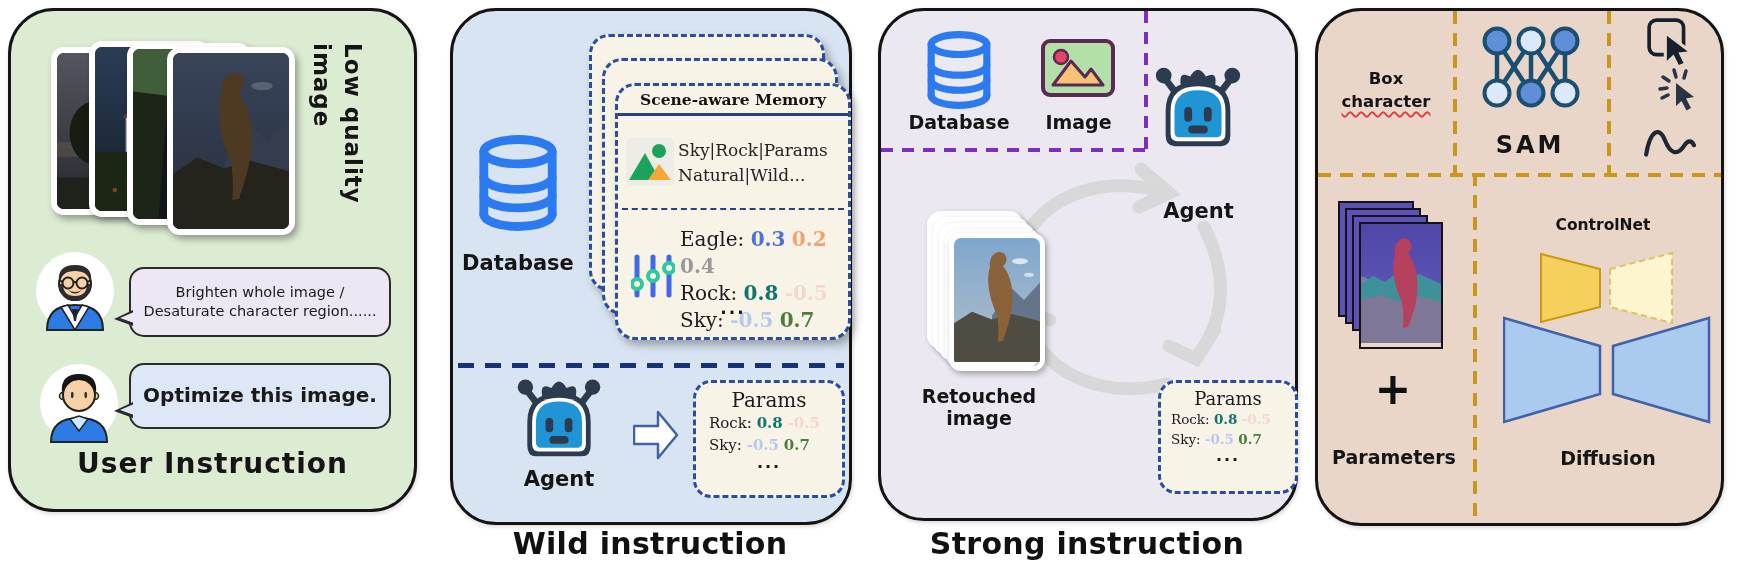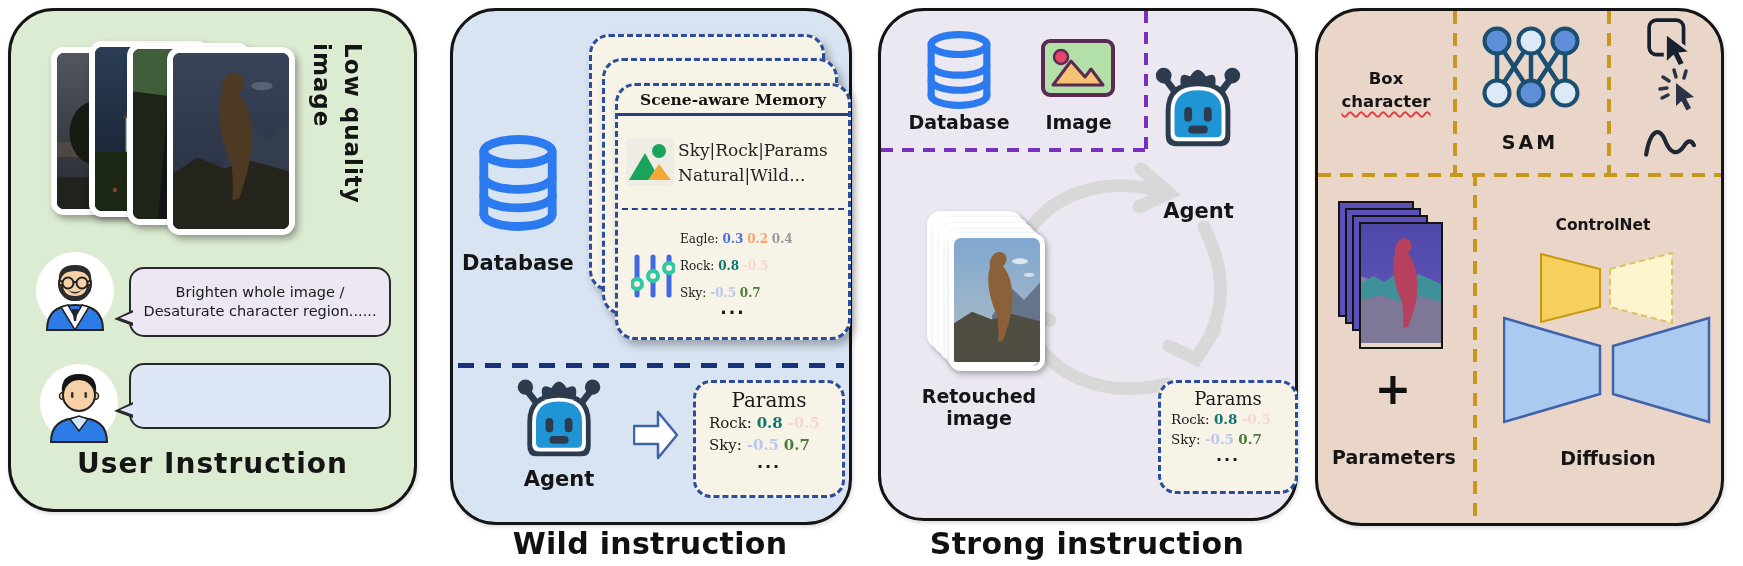--- a/index.html
+++ b/index.html
@@ -79,21 +79,21 @@
            border:3px dashed #2b4d9e;border-radius:20px;box-sizing:border-box;
            box-shadow:4px 5px 9px rgba(0,0,0,.3);}
   .memtitle{position:absolute;left:0;top:4px;width:100%;text-align:center;
             font-family:"DejaVu Serif",serif;font-weight:bold;font-size:15.5px;color:#141414;}
   .memhr{position:absolute;left:0;top:27px;width:100%;height:2.5px;background:#26437f;}
   .sceneicon{position:absolute;left:8px;top:52px;}
   .tags{position:absolute;left:60px;top:52px;font-family:"DejaVu Serif",serif;font-size:17px;
         line-height:25px;color:#232323;}
   .memdash{position:absolute;left:4px;top:122px;width:222px;height:0;border-top:2.5px dashed #26437f;}
   .sliders{position:absolute;left:13px;top:167px;}
-  .memrows{position:absolute;left:62px;top:140px;font-family:"DejaVu Serif",serif;font-size:12px;
+  .memrows{position:absolute;left:62px;top:140px;font-family:"DejaVu Serif",serif;font-size:20px;
            line-height:27px;color:#1b1b1b;}
   .mdots{position:absolute;left:0;top:212px;width:100%;text-align:center;font-weight:bold;
          font-size:17px;letter-spacing:2px;}
   .div2{left:5px;right:5px;top:352px;}
   .agent2{position:absolute;left:58px;top:356px;width:96px;height:96px;}
   .aglabel2{left:36px;top:456px;width:140px;}
   .arrow2{position:absolute;left:180px;top:398px;}
   .pb2{left:240px;top:369px;width:152px;height:118px;}
 
   
@@ -121,21 +121,21 @@
   
   .boxinfo{position:absolute;left:5px;top:56px;width:126px;text-align:center;
            font-size:16.5px;font-weight:600;line-height:23px;color:#151515;}
   .wavyred{text-decoration:underline;text-decoration-style:wavy;text-decoration-color:#e23b3b;
            text-decoration-thickness:1.5px;text-underline-offset:4px;}
   .gv1{left:135px;top:0;height:162px;}
   .gv2{left:289px;top:0;height:162px;}
   .gh4{left:0;top:162px;width:100%;}
   .gv3{left:155px;top:162px;height:350px;}
   .samicon{position:absolute;left:163px;top:14px;}
-  .samlabel{left:162px;top:120px;width:100px;font-size:19px;letter-spacing:3px;}
+  .samlabel{left:162px;top:120px;width:100px;font-size:24px;letter-spacing:3px;}
   .cur-box{position:absolute;left:328px;top:6px;}
   .cur-click{position:absolute;left:338px;top:56px;}
   .cur-squig{position:absolute;left:324px;top:108px;}
   .maskstack{position:absolute;left:20px;top:190px;width:104px;height:146px;}
   .mlayer{position:absolute;width:76px;height:116px;background:#5b51b8;border:2.5px solid #141414;
           box-sizing:border-box;}
   .maskfront{position:absolute;left:21px;top:21px;border:2.5px solid #141414;}
   .plus4{position:absolute;left:30px;top:356px;width:90px;text-align:center;
          font-size:44px;font-weight:bold;color:#111;line-height:44px;}
   .parlabel{left:0;top:435px;width:152px;font-size:19px;}
@@ -250,20 +250,21 @@
         <circle cx="56" cy="33" r="3.5" fill="#f6d1a7" stroke="#222" stroke-width="1.5"></circle>
         <circle cx="40" cy="32" r="16" fill="#f6d1a7" stroke="#222" stroke-width="2"></circle>
         <path d="M23,30 Q21,11 40,11 Q59,11 57,30 Q52,17 40,17 Q28,17 23,30 Z" fill="#151515"></path>
         <rect x="32" y="29" width="2.5" height="6" rx="1.2" fill="#333"></rect>
         <rect x="45.5" y="29" width="2.5" height="6" rx="1.2" fill="#333"></rect>
       </svg>
     </div>
     <div class="bubble b2">
       <div class="tail-o"></div>
       <div class="tail-i"></div>
+      <div>Optimize this image.</div>
     </div>
 
     <div class="p1title">User Instruction</div>
   </section>
 
   <section class="panel" id="p2">
     <svg class="db2" width="86" height="96" viewBox="0 0 88 98">
       <g fill="none" stroke="#2b7af0" stroke-width="9" stroke-linecap="round">
         <ellipse cx="44" cy="17" rx="35" ry="12.5"></ellipse>
         <path d="M9,17 V81"></path>

